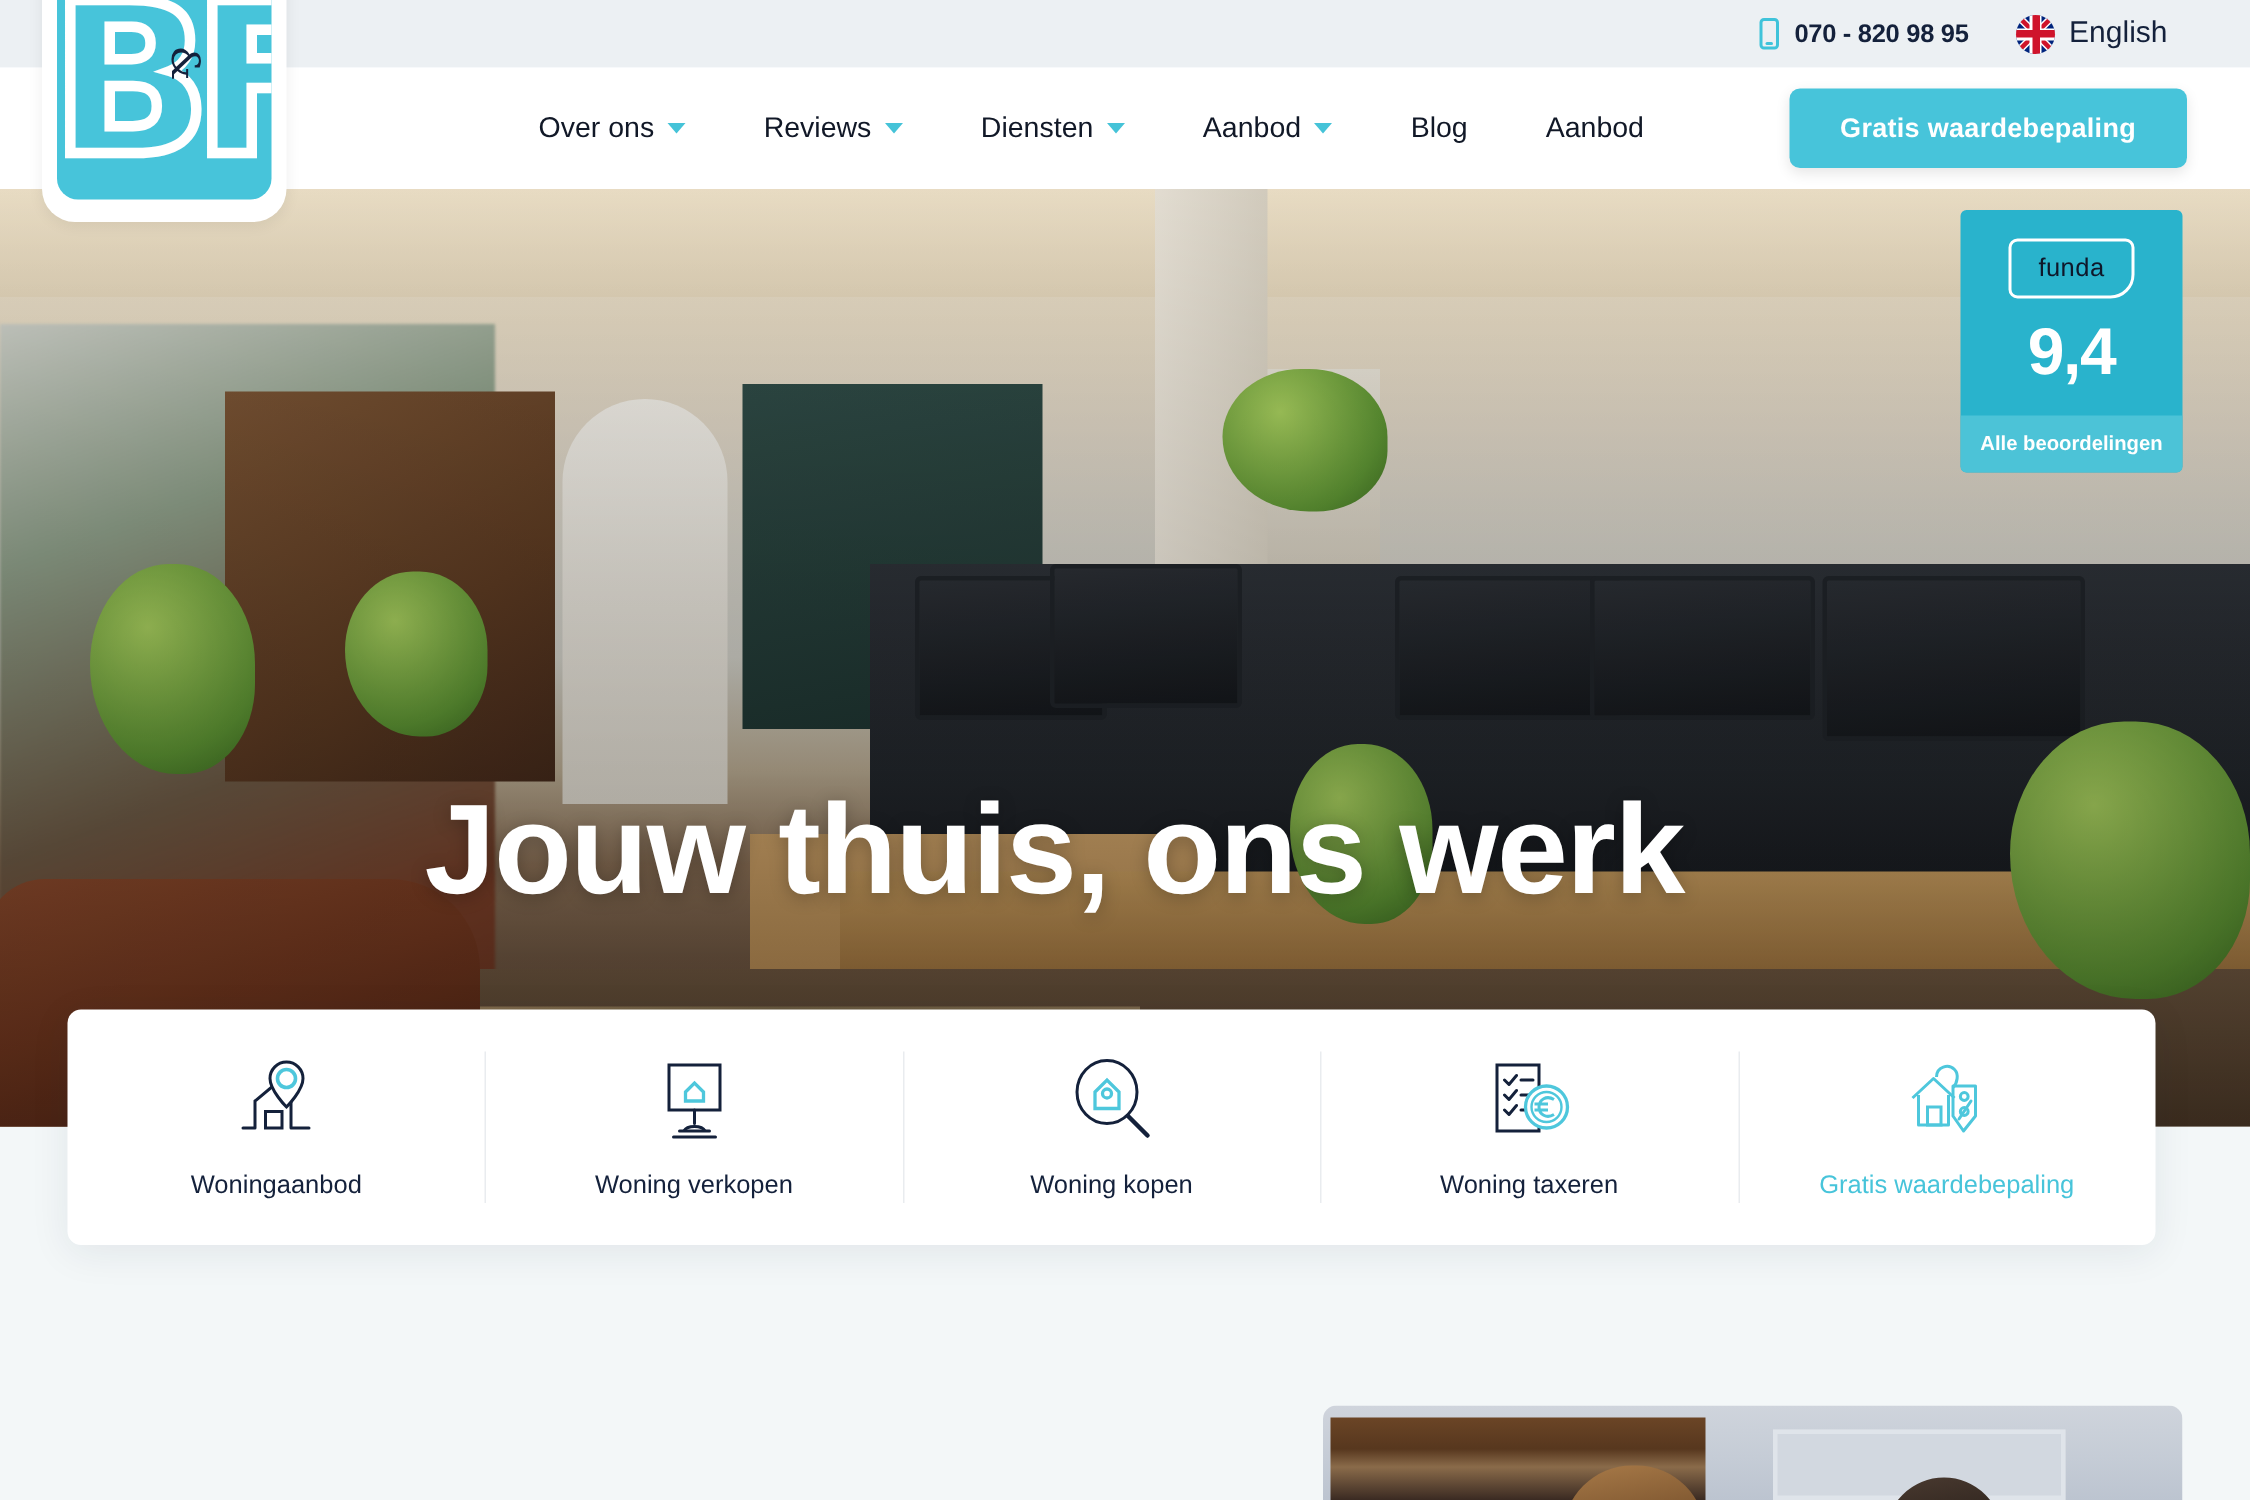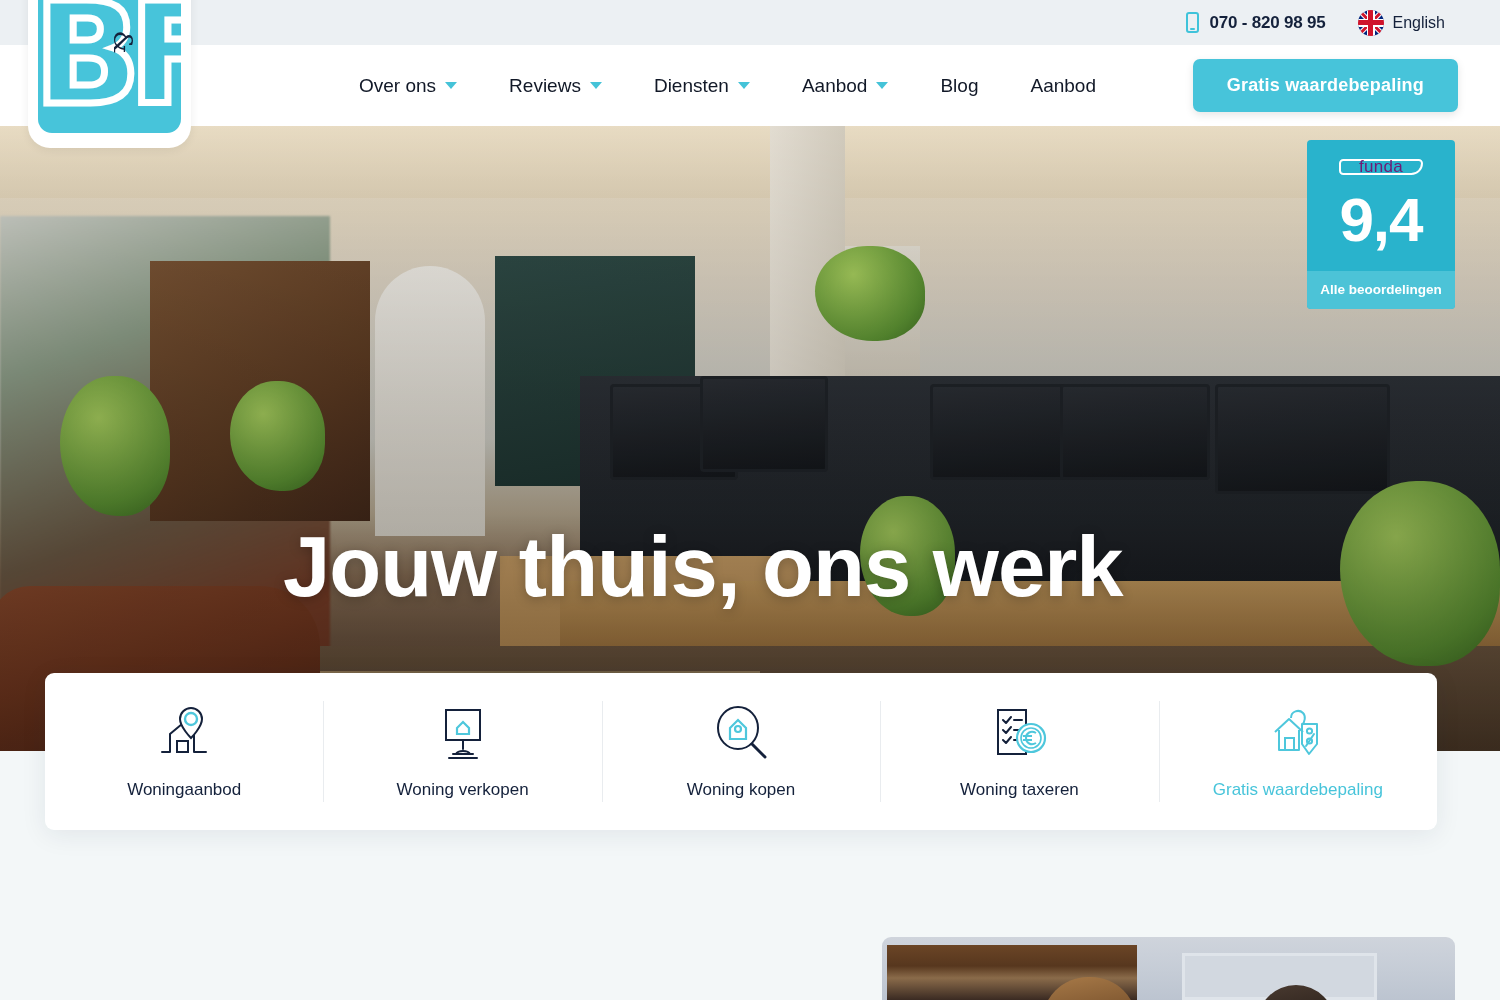--- a/index.html
+++ b/index.html
@@ -30,21 +30,21 @@
   .flag { width:26px; height:26px; border-radius:50%; overflow:hidden; position:relative; background:#00247d; flex:none; }
   .flag i { position:absolute; display:block; }
   .flag .d1 { width:36px; height:5px; background:#fff; top:10.5px; left:-5px; transform:rotate(45deg); }
   .flag .d2 { width:36px; height:5px; background:#fff; top:10.5px; left:-5px; transform:rotate(-45deg); }
   .flag .d3 { width:36px; height:3px; background:#cf142b; top:11.5px; left:-5px; transform:rotate(45deg); }
   .flag .d4 { width:36px; height:3px; background:#cf142b; top:11.5px; left:-5px; transform:rotate(-45deg); }
   .flag .h1 { width:26px; height:8px; background:#fff; top:9px; left:0; }
   .flag .v1 { width:8px; height:26px; background:#fff; top:0; left:9px; }
   .flag .h2 { width:26px; height:4.6px; background:#cf142b; top:10.7px; left:0; }
   .flag .v2 { width:4.6px; height:26px; background:#cf142b; top:0; left:10.7px; }
-  .lang-label { font-size:16px; color:#14213b; }
+  .lang-label { font-size:20px; color:#14213b; }
 
   
   .navbar {
     position:absolute; top:45px; left:0; width:1500px; height:81px;
     background:#ffffff; z-index:30;
     display:flex; align-items:center;
   }
   .nav-links { display:flex; align-items:center; margin-left:333px; gap:0; }
   .nav-item {
     display:flex; align-items:center; gap:9px; cursor:pointer;
@@ -174,27 +174,27 @@
     text-shadow:0 2px 12px rgba(0,0,0,.25);
   }
 
   
   .funda {
     position:absolute; right:45px; top:140px; width:148px; z-index:25;
     background:#29b3cc; border-radius:4px; overflow:hidden; cursor:pointer;
     text-align:center;
   }
   .funda-logo {
-    margin:19px auto 0; width:84px; height:16px;
+    margin:19px auto 0; width:84px; height:40px;
     border:2.5px solid #fff; border-radius:6px 6px 16px 6px;
     display:flex; align-items:center; justify-content:center;
-    font-size:17px; color:#701a75; letter-spacing:.3px;
+    font-size:17px; color:#0f172a; letter-spacing:.3px;
   }
   .funda-score {
-    font-size:62px; font-weight:bold; color:#fff; line-height:1;
+    font-size:44px; font-weight:bold; color:#fff; line-height:1;
     margin:14px 12px 20px; letter-spacing:-1px;
   }
   .funda-foot {
     background:#4cc3d7; color:#fff; font-size:13.5px; font-weight:bold;
     padding:11px 0 12px;
   }
 
   
   .services {
     position:absolute; left:45px; top:673px; width:1392px; height:157px;

